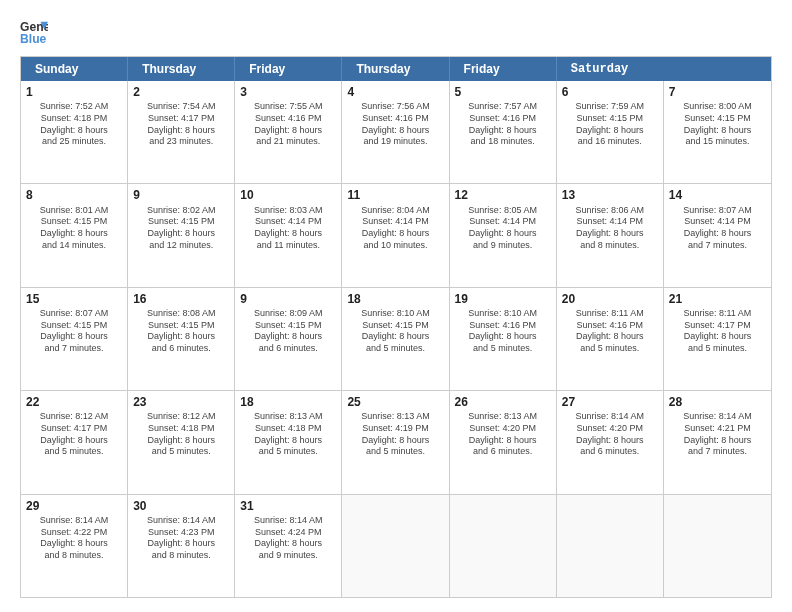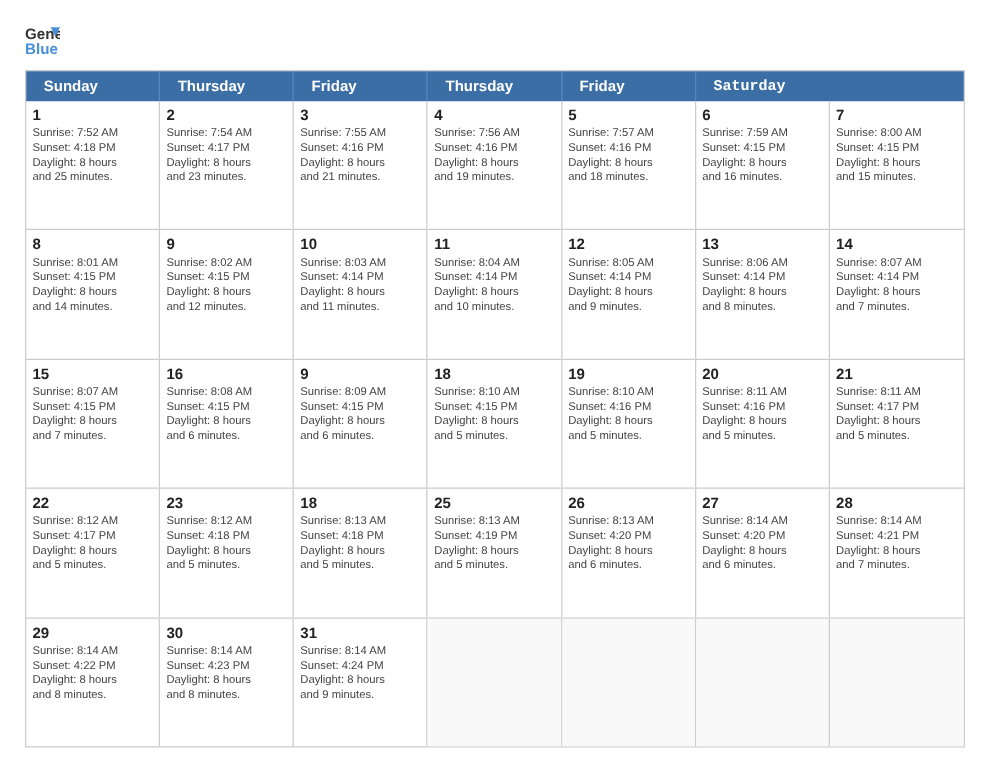--- a/index.html
+++ b/index.html
@@ -92,20 +92,21 @@
       font-size: 12px;
       font-weight: bold;
       color: #222;
       display: block;
       margin-bottom: 1px;
     }
     .cell-text {
       font-size: 9px;
       color: #444;
       line-height: 1.3;
+      text-align: center;
     }
   </style>
 </head>
 <body>
 
 <div class="page">
   <div class="header">
     <div class="logo">
       <svg class="logo-icon" viewBox="0 0 30 30">
         <text x="0" y="14" font-size="13" font-weight="bold" fill="#333">General</text>

